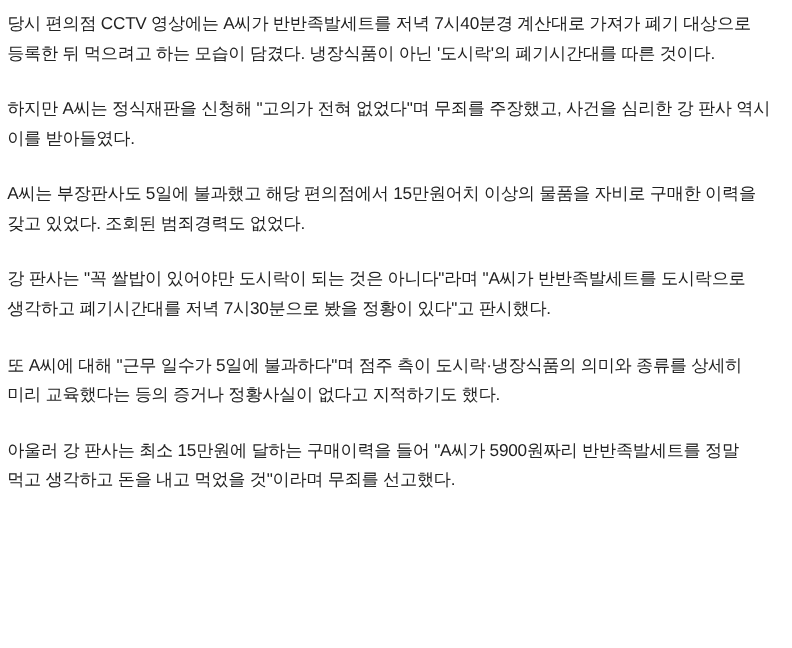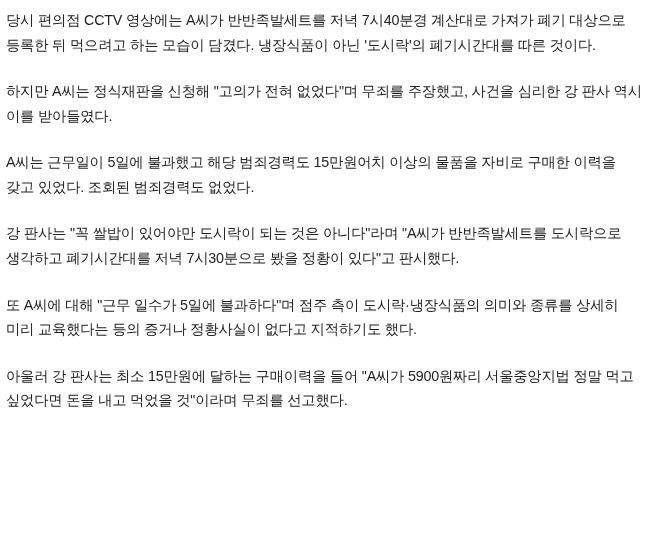--- a/index.html
+++ b/index.html
@@ -31,17 +31,17 @@
   .para:last-child {
     margin-bottom: 0;
   }
 </style>
 </head>
 <body>
 
 <div class="article">
   <p class="para">당시 편의점 CCTV 영상에는 A씨가 반반족발세트를 저녁 7시40분경 계산대로 가져가 폐기 대상으로 등록한 뒤 먹으려고 하는 모습이 담겼다. 냉장식품이 아닌 '도시락'의 폐기시간대를 따른 것이다.</p>
   <p class="para">하지만 A씨는 정식재판을 신청해 "고의가 전혀 없었다"며 무죄를 주장했고, 사건을 심리한 강 판사 역시 이를 받아들였다.</p>
-  <p class="para">A씨는 근무일이 5일에 불과했고 해당 범죄경력도 15만원어치 이상의 물품을 자비로 구매한 이력을 갖고 있었다. 조회된 범죄경력도 없었다.</p>
+  <p class="para">A씨는 부장판사도 5일에 불과했고 해당 편의점에서 15만원어치 이상의 물품을 자비로 구매한 이력을 갖고 있었다. 조회된 범죄경력도 없었다.</p>
   <p class="para">강 판사는 "꼭 쌀밥이 있어야만 도시락이 되는 것은 아니다"라며 "A씨가 반반족발세트를 도시락으로 생각하고 폐기시간대를 저녁 7시30분으로 봤을 정황이 있다"고 판시했다.</p>
   <p class="para">또 A씨에 대해 "근무 일수가 5일에 불과하다"며 점주 측이 도시락·냉장식품의 의미와 종류를 상세히 미리 교육했다는 등의 증거나 정황사실이 없다고 지적하기도 했다.</p>
-  <p class="para">아울러 강 판사는 최소 15만원에 달하는 구매이력을 들어 "A씨가 5900원짜리 서울중앙지법 정말 먹고 싶었다면 돈을 내고 먹었을 것"이라며 무죄를 선고했다.</p>
+  <p class="para">아울러 강 판사는 최소 15만원에 달하는 구매이력을 들어 "A씨가 5900원짜리 반반족발세트를 정말 먹고 생각하고 돈을 내고 먹었을 것"이라며 무죄를 선고했다.</p>
 </div>
 
 </body></html>

